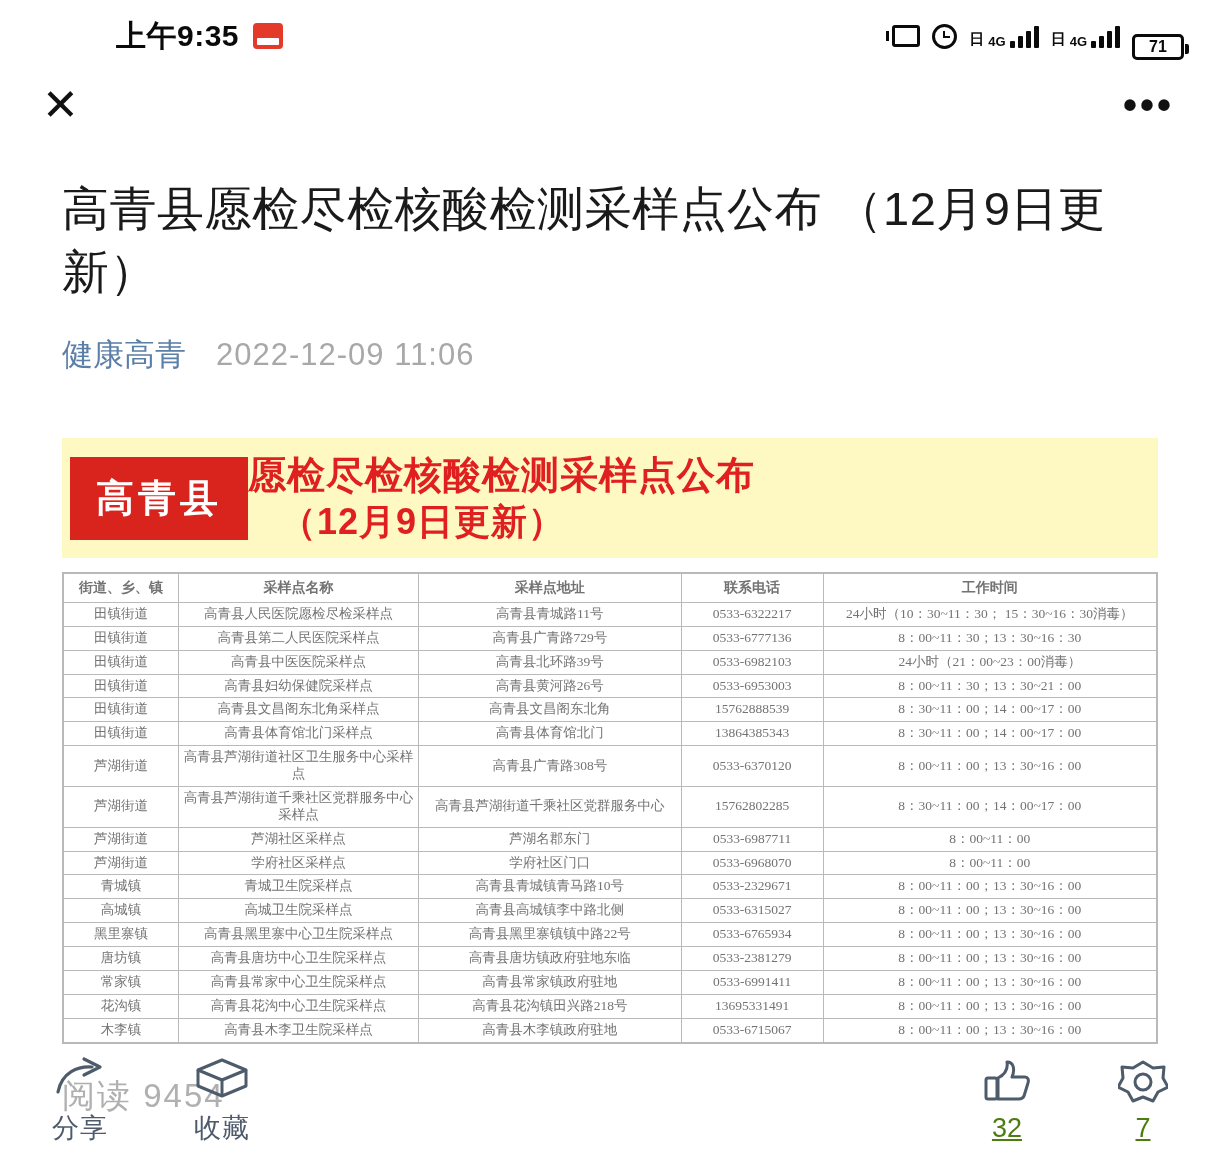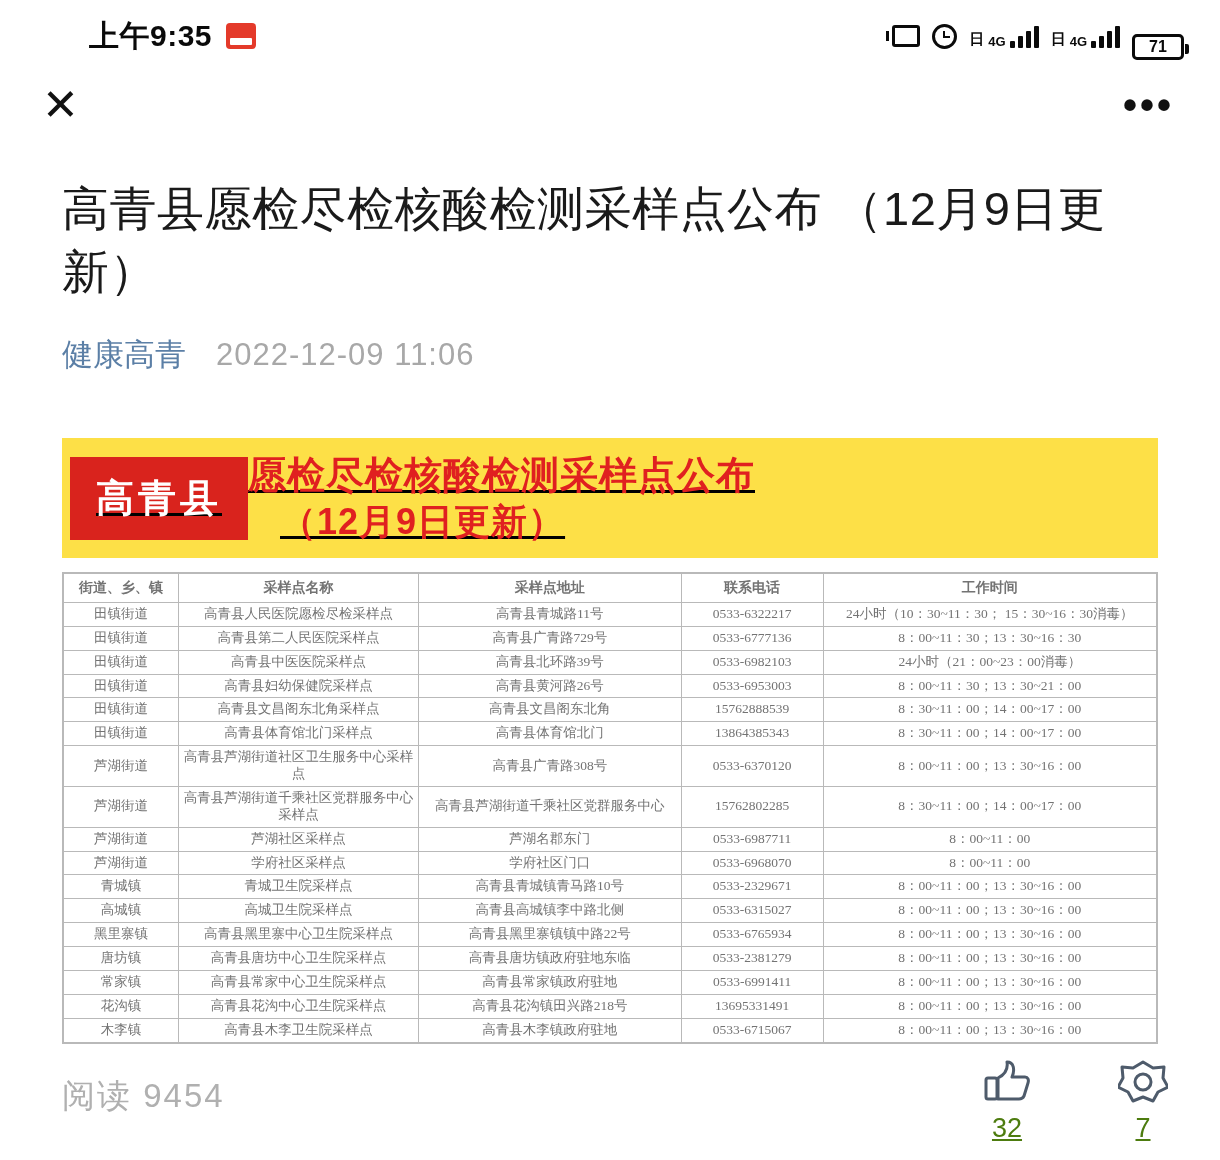--- a/index.html
+++ b/index.html
@@ -17,21 +17,21 @@
     display: flex;
     align-items: center;
     justify-content: space-between;
     padding: 0 36px 0 0;
     background: #fff;
   }
   .sb-left {
     display: flex;
     align-items: center;
     gap: 14px;
-    padding-left: 89px;
+    padding-left: 116px;
   }
   .sb-time {
     font-size: 30px;
     font-weight: bold;
     color: #0a0a0a;
     letter-spacing: 0.5px;
   }
   .sb-appicon {
     width: 30px; height: 26px;
     background: #e43a2a;
@@ -164,26 +164,25 @@
     align-items: baseline;
     gap: 30px;
     font-size: 31px;
   }
   .meta-author { color: #5b7fa6; }
   .meta-date { color: #a8a8a8; letter-spacing: 1px; }
 
   
   .banner {
     margin: 62px 0 0 0;
-    background: #fde047;
+    background: #fef9c3;
     display: flex;
     align-items: center;
     min-height: 100px;
     padding: 14px 0;
-    text-decoration: underline;
   }
   .banner-tag {
     background: #d9231d;
     color: #fff;
     font-size: 38px;
     font-weight: bold;
     letter-spacing: 4px;
     padding: 16px 26px;
     margin-left: 8px;
     white-space: nowrap;
@@ -469,20 +468,41 @@
     </table>
   </div>
 </div>
 
 <div class="readcount">
   <span>阅读</span>
   <span>9454</span>
 </div>
 
 <div class="bottombar">
+  <div class="bb-left">
+    <div class="bb-item">
+      <span class="bb-ico">
+        <svg width="56" height="44" viewBox="0 0 56 44" fill="none" stroke="#4e5b6b" stroke-width="3.2" stroke-linecap="round" stroke-linejoin="round">
+          <path d="M6 36 C10 16, 26 10, 40 11"></path>
+          <path d="M32 3 L48 11 L32 19"></path>
+        </svg>
+      </span>
+      <span class="bb-label">分享</span>
+    </div>
+    <div class="bb-item">
+      <span class="bb-ico">
+        <svg width="56" height="44" viewBox="0 0 56 44" fill="none" stroke="#4e5b6b" stroke-width="3" stroke-linejoin="round">
+          <path d="M28 4 L52 14 L28 24 L4 14 Z"></path>
+          <path d="M4 14 L4 30 L28 40 L52 30 L52 14"></path>
+          <path d="M28 24 L28 40"></path>
+        </svg>
+      </span>
+      <span class="bb-label">收藏</span>
+    </div>
+  </div>
   <div class="bb-right">
     <div class="bb-item">
       <span class="bb-ico">
         <svg width="50" height="44" viewBox="0 0 50 44" fill="none" stroke="#4e5b6b" stroke-width="3" stroke-linejoin="round">
           <path d="M16 40 L16 19 C24 15, 26 9, 25 3 C32 3, 33 11, 30 18 L43 18 C46 18, 47 21, 46 24 L42 37 C41 39, 39 40, 37 40 Z"></path>
           <rect x="4" y="19" width="11" height="21" rx="2"></rect>
         </svg>
       </span>
       <span class="bb-count">32</span>
     </div>

